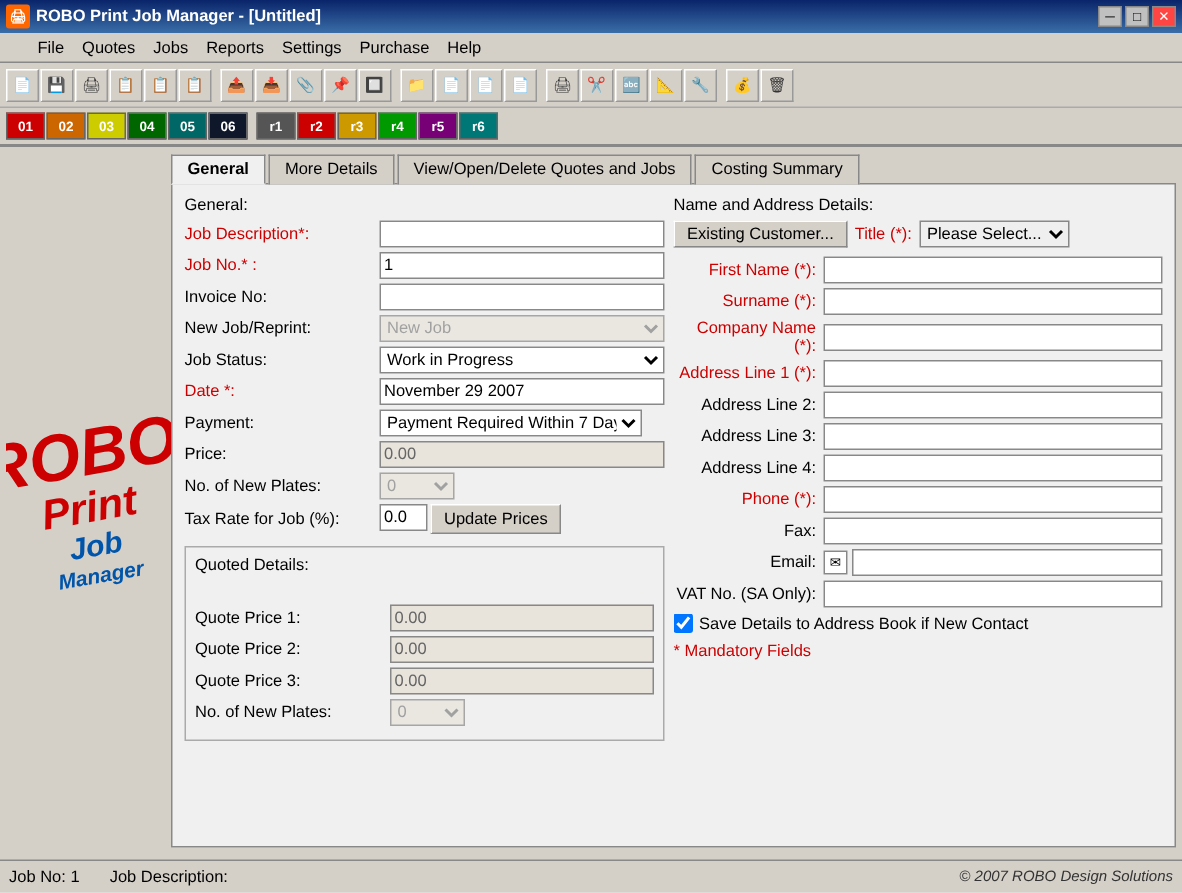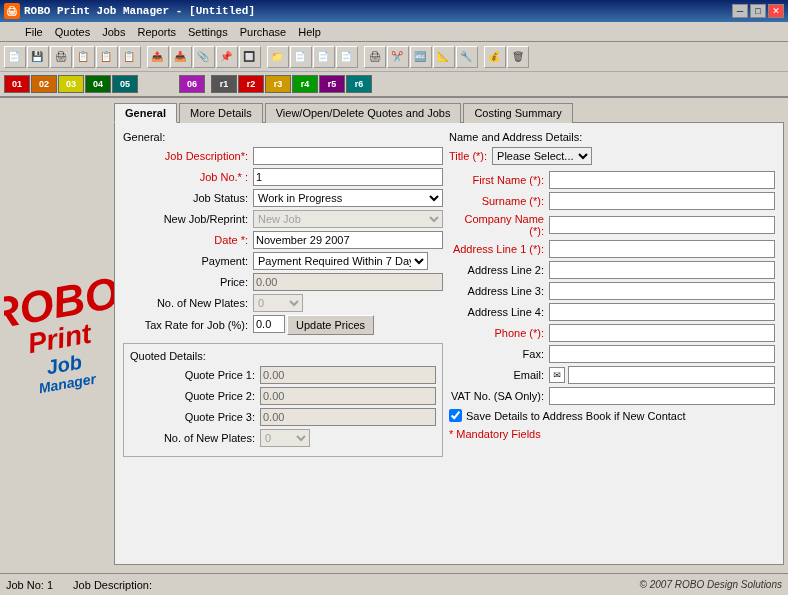--- a/index.html
+++ b/index.html
@@ -9,21 +9,21 @@
     #title-bar {
       background: linear-gradient(to bottom, #0a246a, #3a6ea8);
       color: white;
       height: 22px;
       display: flex;
       align-items: center;
       padding: 0 4px;
       user-select: none;
     }
     #title-bar .title-icon { width: 16px; height: 16px; margin-right: 4px; background: #ff6600; border-radius: 2px; display: flex; align-items: center; justify-content: center; font-size: 9px; color: white; font-weight: bold; }
-    #title-bar .title-text { flex: 1; font-size: 11px; font-weight: bold; font-family: Liberation Mono, monospace; }
+    #title-bar .title-text { flex: 1; font-size: 11px; font-weight: bold; }
     #title-bar .window-controls { display: flex; gap: 2px; }
     #title-bar .win-btn { width: 16px; height: 14px; background: #c0c0c0; border: 1px solid #888; display: flex; align-items: center; justify-content: center; font-size: 9px; cursor: pointer; color: #000; }
     #title-bar .win-btn.close { background: #ff4444; color: white; }
 
     
     #menu-bar {
       background: #d4d0c8;
       height: 20px;
       display: flex;
       align-items: center;
@@ -67,21 +67,21 @@
       border: 1px solid #666;
       display: flex; align-items: center; justify-content: center;
       cursor: pointer; font-size: 9px; color: #333; font-weight: bold;
     }
     .tb-btn2.colored { color: white; }
     .tb-btn2.b01 { background: #cc0000; }
     .tb-btn2.b02 { background: #cc6600; }
     .tb-btn2.b03 { background: #cccc00; }
     .tb-btn2.b04 { background: #006600; }
     .tb-btn2.b05 { background: #006666; }
-    .tb-btn2.b06 { background: #a21caf; margin-left: 40px; }
+    .tb-btn2.b06 { background: #0f172a; }
     .tb-btn2.b07 { background: #666666; }
     .tb-btn2.b08 { background: #cc0000; }
     .tb-btn2.b09 { background: #cc9900; }
     .tb-btn2.b10 { background: #009900; }
 
     
     #main {
       display: flex;
       height: calc(595px - 22px - 20px - 30px - 26px - 22px);
       background: #d4d0c8;
@@ -125,21 +125,21 @@
       z-index: 2;
       font-weight: bold;
     }
 
     
     #left-form { width: 320px; }
     #right-form { flex: 1; }
 
     .section-title { font-size: 11px; margin-bottom: 4px; color: #000; }
     .field-row { display: flex; align-items: center; margin-bottom: 3px; }
-    .field-label { width: 130px; text-align: right; padding-right: 5px; font-size: 11px; color: #000; }
+    .field-label { width: 130px; padding-right: 5px; font-size: 11px; color: #000; }
     .field-label.required { color: #cc0000; }
     .field-input { flex: 1; }
     .field-input input {
       width: 100%;
       height: 18px;
       border: 1px solid #888;
       background: white;
       padding: 0 2px;
       font-size: 11px;
     }
@@ -163,21 +163,21 @@
       border: 1px solid #888;
       border-top-color: #fff;
       border-left-color: #fff;
       cursor: pointer;
       font-size: 11px;
       height: 20px;
     }
 
     
     #quoted-section { margin-top: 8px; border: 1px solid #aaa; padding: 6px; background: #f0f0f0; }
-    .quoted-title { font-size: 11px; margin-bottom: 4px; color: #000; }
+    .quoted-title { font-size: 11px; margin-bottom: 20px; color: #000; }
 
     
     .name-addr-title { font-size: 11px; margin-bottom: 4px; color: #000; }
     .existing-row { display: flex; align-items: center; gap: 5px; margin-bottom: 6px; }
     .existing-btn {
       padding: 2px 8px;
       background: #d4d0c8;
       border: 1px solid #888;
       border-top-color: #fff;
       border-left-color: #fff;
@@ -335,38 +335,44 @@
             </div>
           </div>
 
           <div class="field-row">
             <span class="field-label required">Job No.* :</span>
             <div class="field-input">
               <input type="text" value="1" style="">
             </div>
           </div>
 
+          <div class="field-row">
+            <span class="field-label">Invoice No:</span>
+            <div class="field-input">
+              <input type="text" value="" style="">
+            </div>
+          </div>
+
+          <div class="field-row">
+            <span class="field-label">New Job/Reprint:</span>
+            <div class="field-input">
+              <select disabled="" style="background:#e8e4dc;">
+                <option>New Job</option>
+                <option>Reprint</option>
+              </select>
+            </div>
+          </div>
 
           <div class="field-row">
             <span class="field-label">Job Status:</span>
             <div class="field-input">
               <select>
                 <option>Work in Progress</option>
                 <option>Completed</option>
                 <option>Cancelled</option>
-              </select>
-            </div>
-          </div>
-
-          <div class="field-row">
-            <span class="field-label">New Job/Reprint:</span>
-            <div class="field-input">
-              <select disabled="" style="background:#e8e4dc;">
-                <option>New Job</option>
-                <option>Reprint</option>
               </select>
             </div>
           </div>
 
           <div class="field-row">
             <span class="field-label required">Date *:</span>
             <div class="field-input">
               <input type="text" value="November 29 2007" style="">
             </div>
           </div>
@@ -435,20 +441,21 @@
                 </select>
               </div>
             </div>
           </div>
         </div>
 
         <div id="right-form">
           <div class="name-addr-title">Name and Address Details:</div>
 
           <div class="existing-row">
+            <button class="existing-btn">Existing Customer...</button>
             <span class="title-select-label">Title (*):</span>
             <select class="title-select">
               <option>Please Select...</option>
               <option>Mr</option>
               <option>Mrs</option>
               <option>Ms</option>
               <option>Dr</option>
             </select>
           </div>
 

